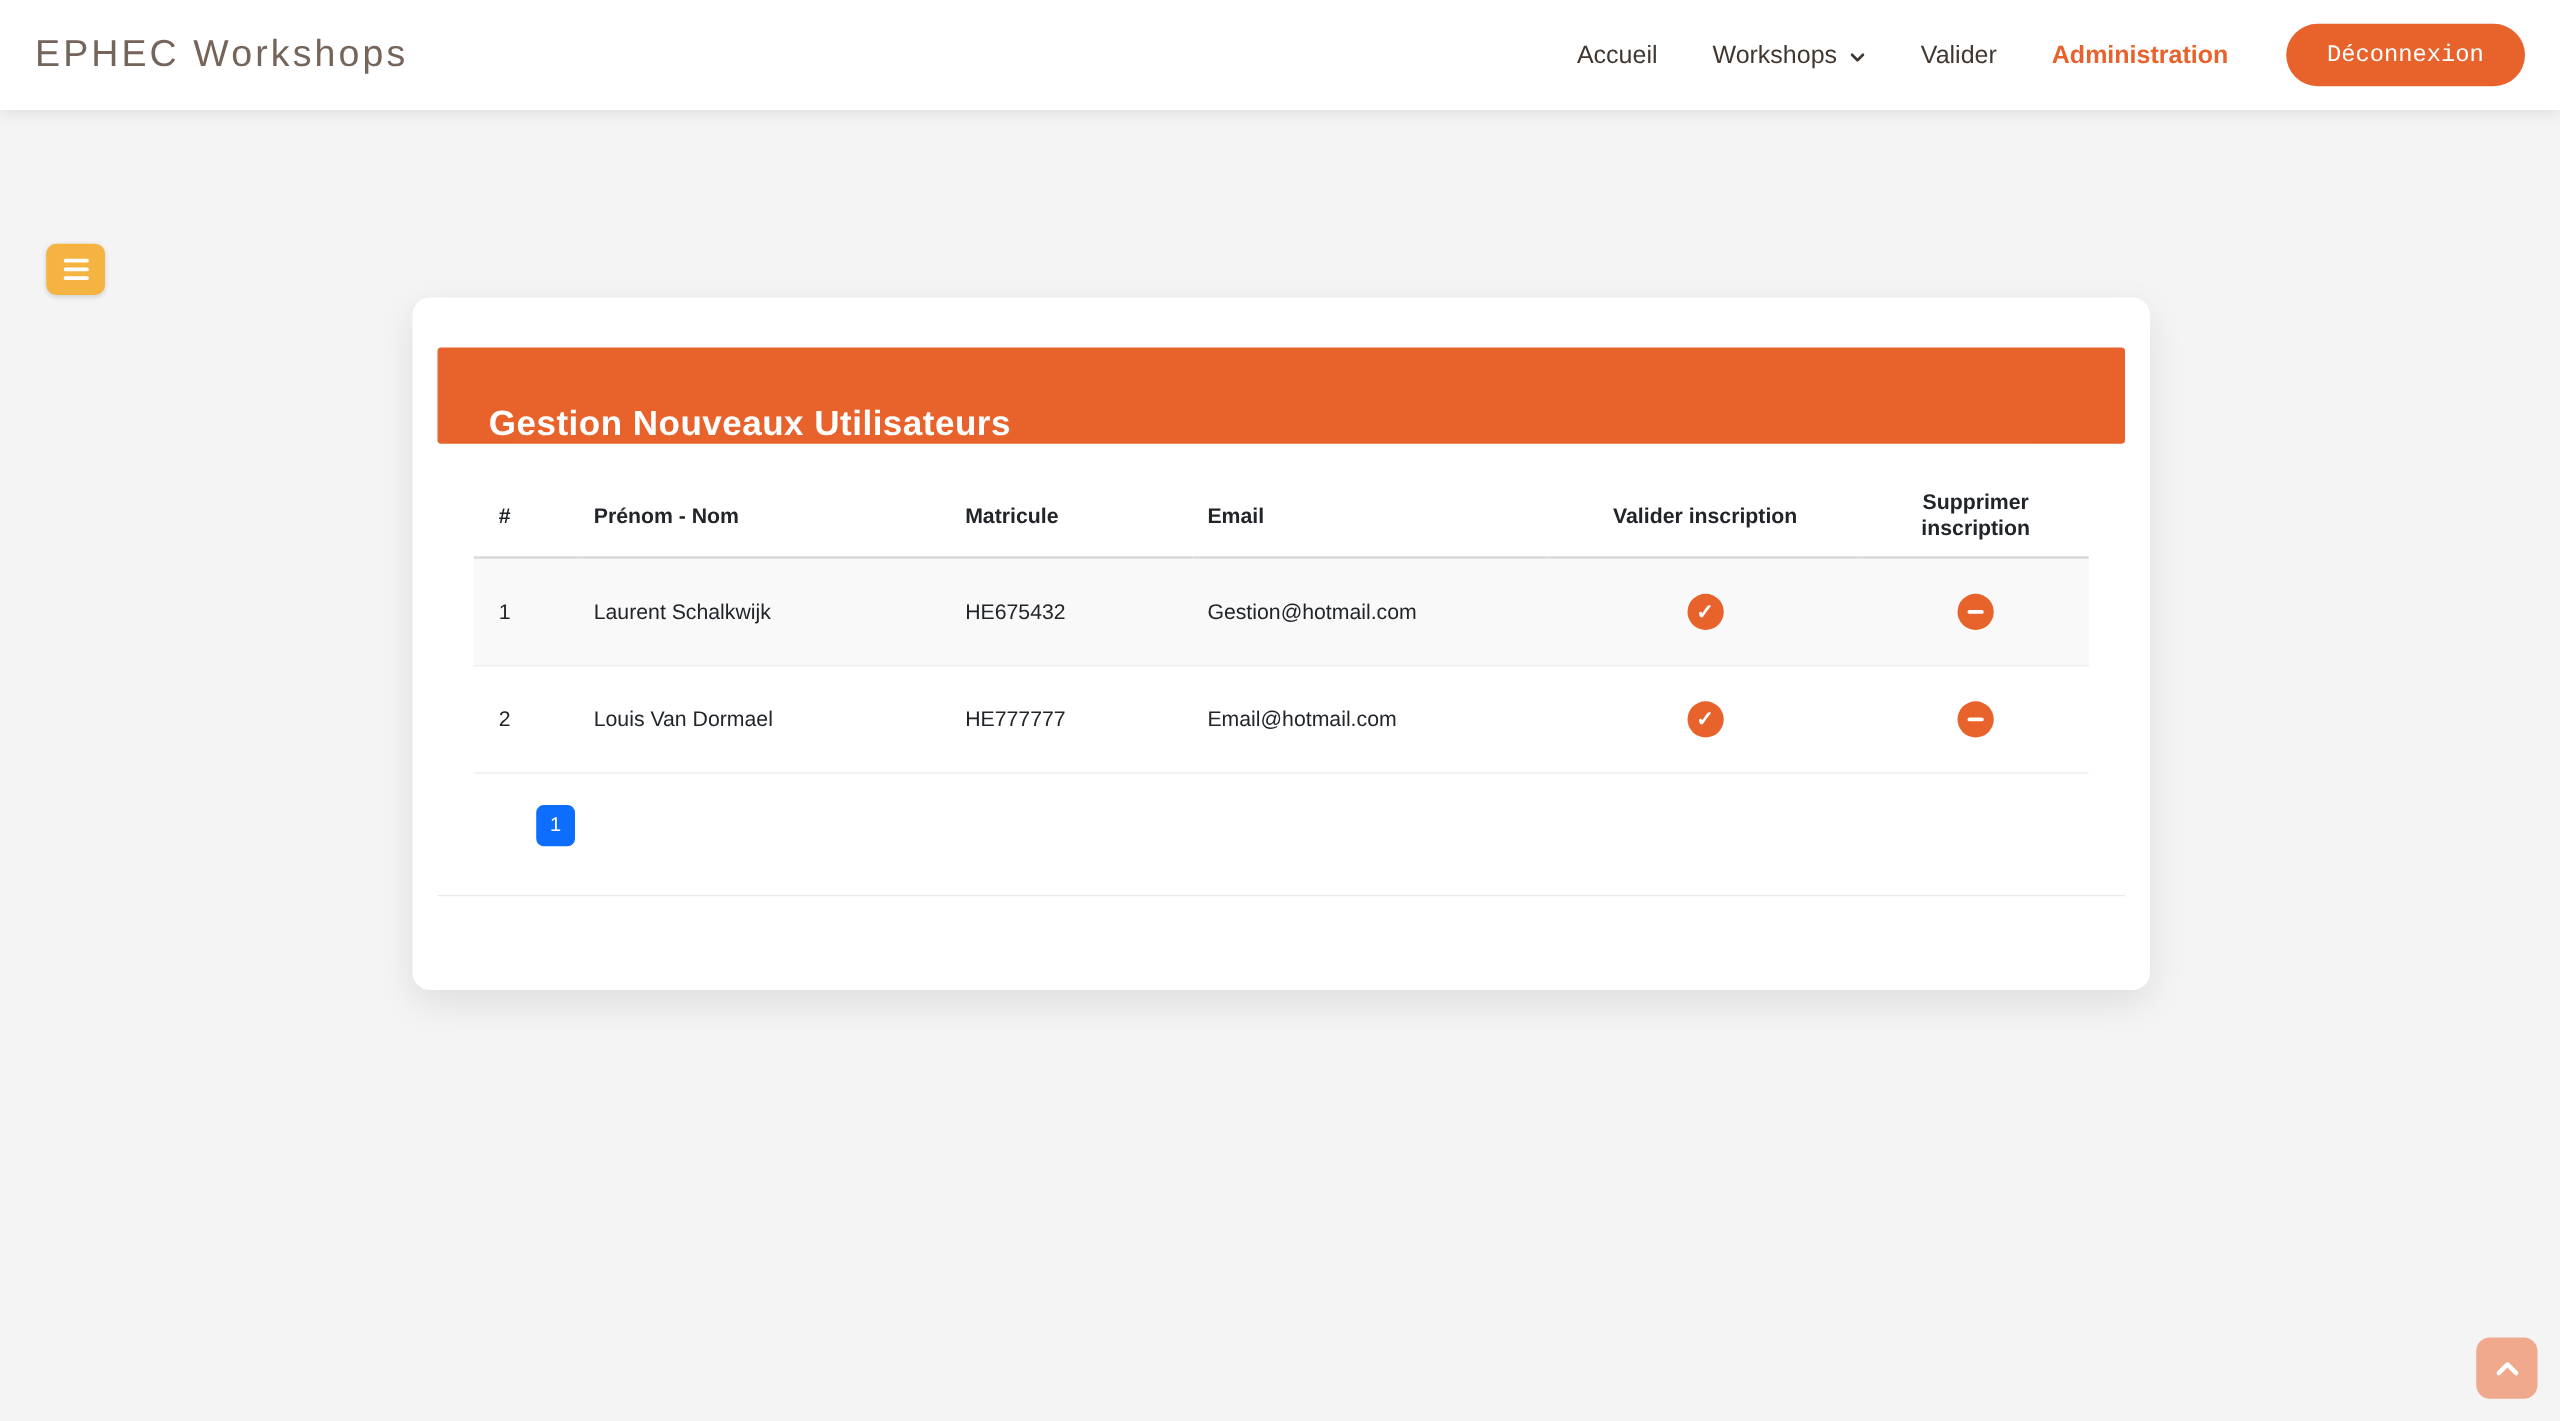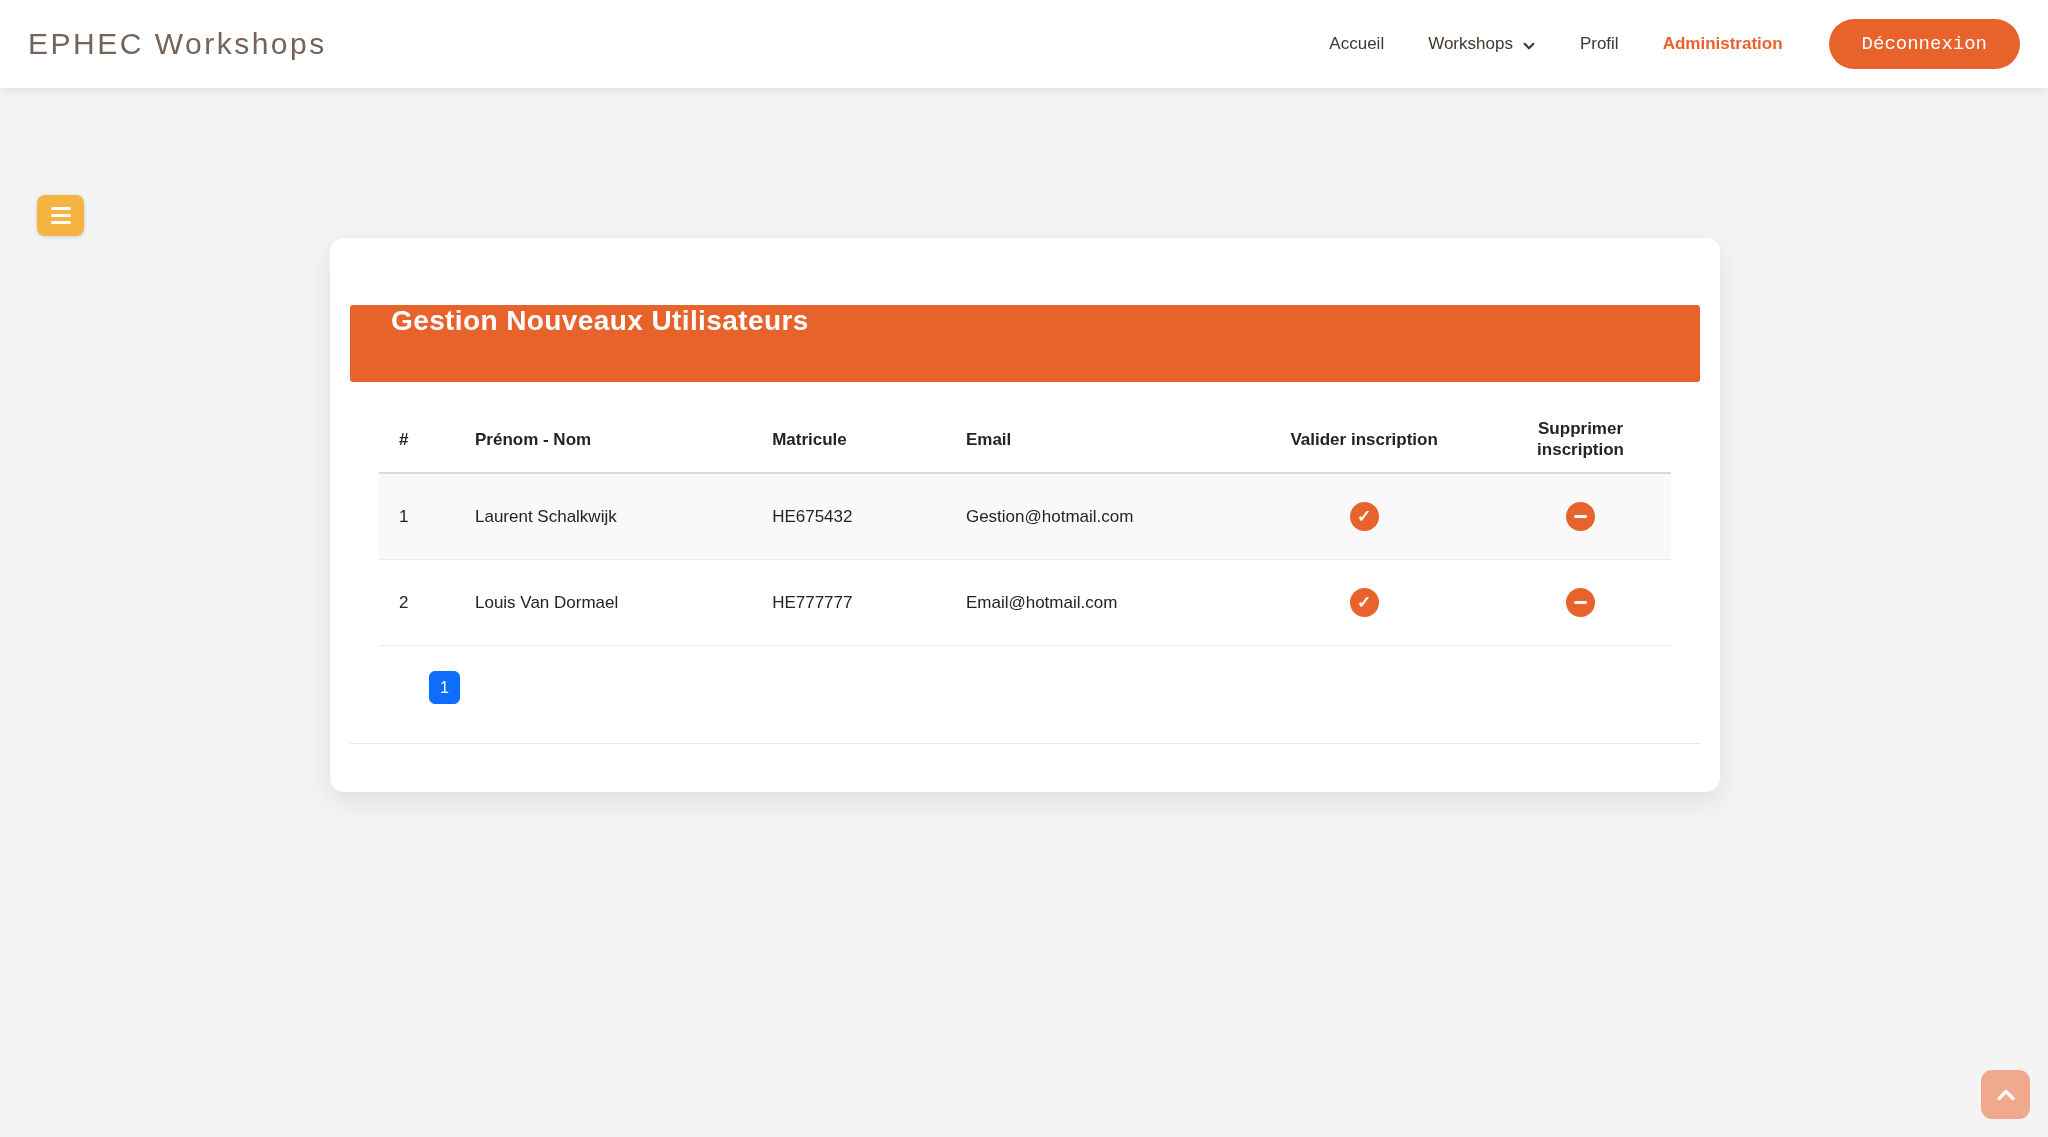--- a/index.html
+++ b/index.html
@@ -20,21 +20,21 @@
     box-shadow: 0 3px 10px rgba(0,0,0,0.08);
     position: relative; z-index: 5; gap: 28px;
   }
   .brand {
     font-size: 30px; letter-spacing: 2.5px;
     color: #756459; font-weight: 500;
     cursor: pointer;
   }
   .nav { display: flex; align-items: center; gap: 44px; }
   .nav-link {
-    font-size: 17px; color: #41372f; cursor: pointer;
+    font-size: 20px; color: #41372f; cursor: pointer;
     display: flex; align-items: center; gap: 9px;
     background: none; border: none; padding: 0;
     font-family: "Liberation Sans", sans-serif;
   }
   .nav-link.active { color: #e8622c; font-weight: bold; }
   .chev-down { width: 14px; height: 14px; display: inline-flex; margin-top: 3px; }
   .logout-btn {
     background: #e8622c; color: #ffffff;
     border: none; border-radius: 30px;
     padding: 14px 33px; font-size: 19px;
@@ -55,23 +55,23 @@
 
   
   .card {
     position: absolute; left: 330px; top: 238px;
     width: 1390px; height: 554px;
     background: #ffffff; border-radius: 14px;
     box-shadow: 0 10px 30px rgba(0,0,0,0.09);
     padding: 20px;
   }
   .panel-header {
-    margin-top: 47px; height: 77px;
+    margin-top: 20px; height: 77px;
     background: #e8622c; border-radius: 3px;
-    display: flex; align-items: flex-start; padding-left: 41px;
+    display: flex; align-items: flex-end; padding-left: 41px;
   }
   .panel-title { color: #ffffff; font-size: 28px; font-weight: 600; letter-spacing: 0.4px; }
 
   
   .table-wrap { margin: 8px 29px 0; }
   table { width: 100%; border-collapse: collapse; table-layout: fixed; font-size: 17px; color: #212529; }
   col.c-num { width: 6.5%; }
   col.c-name { width: 23%; }
   col.c-matricule { width: 15%; }
   col.c-email { width: 22%; }
@@ -135,21 +135,21 @@
     </button>
     <button class="nav-link">
       <span>Workshops</span>
       <span class="chev-down">
         <svg viewBox="0 0 16 16" fill="none" stroke="#41372f" stroke-width="2.4" stroke-linecap="round" stroke-linejoin="round">
             <polyline points="3,5.5 8,10.5 13,5.5"></polyline>
           </svg>
       </span>
     </button>
     <button class="nav-link">
-      <span>Profil</span>
+      <span>Valider</span>
     </button>
     <button class="nav-link active">
       <span>Administration</span>
     </button>
     <button class="logout-btn">Déconnexion</button>
   </nav>
 </header>
 
 <button class="menu-toggle">
   <span style="display:contents;">

